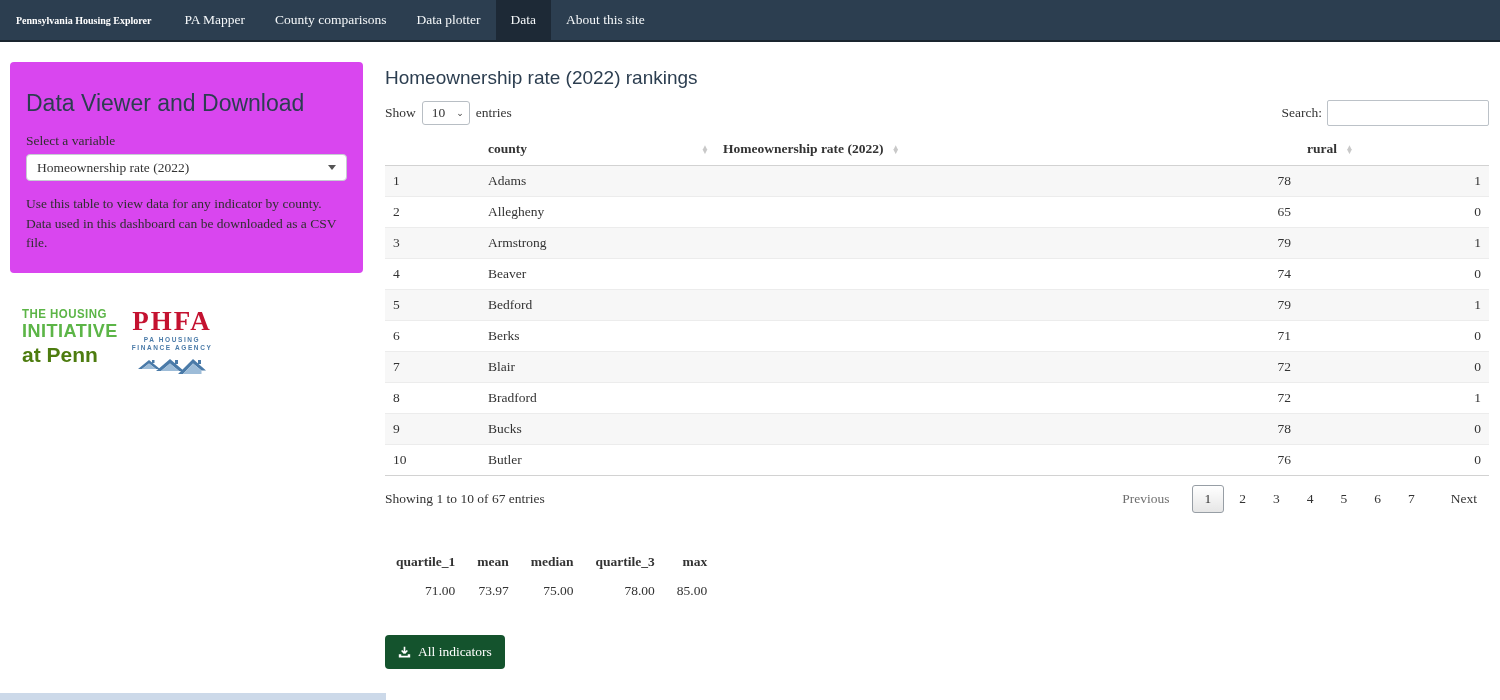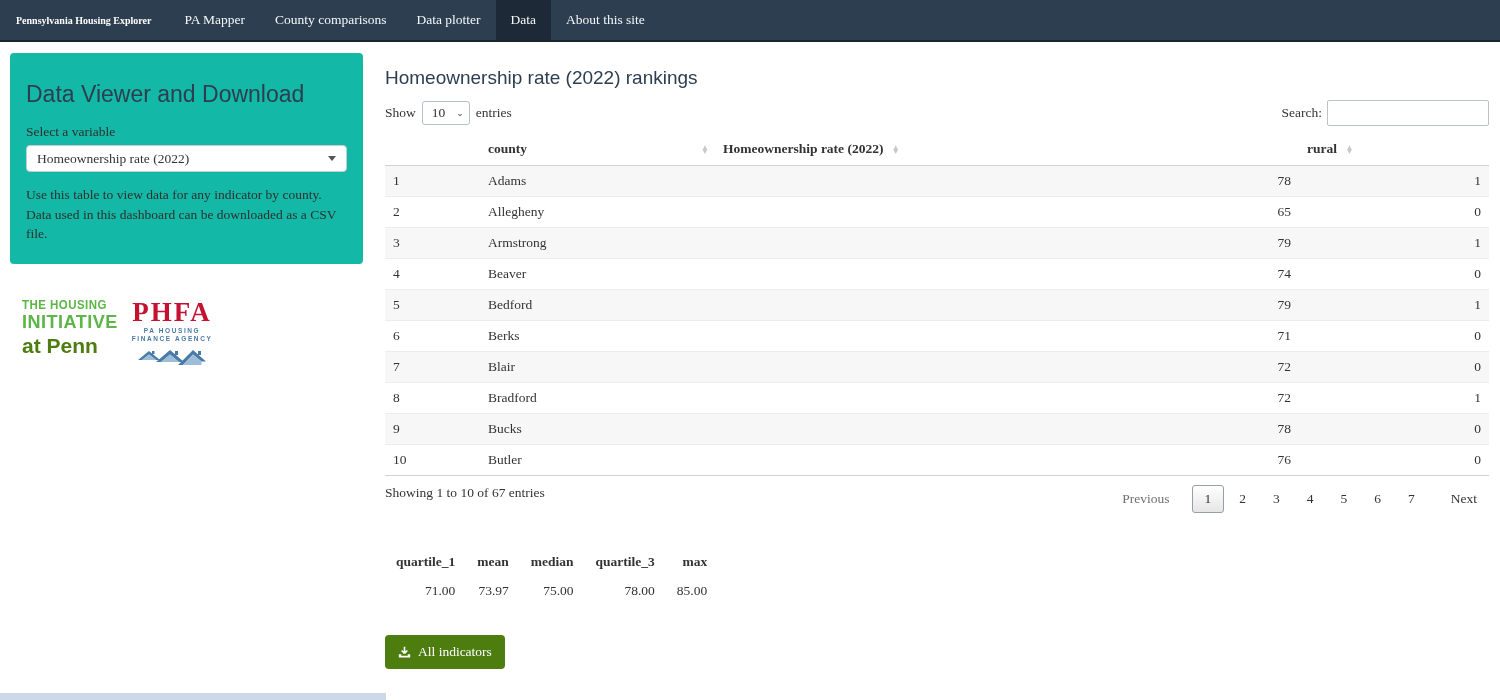--- a/index.html
+++ b/index.html
@@ -25,21 +25,21 @@
   }
   .nav-tab.active { background:#1d2936; }
 
   
   .content { display:flex; }
   .sidebar { width:353px; flex-shrink:0; margin-left:10px; }
   .main { flex:1; margin-left:22px; margin-right:11px; }
 
   
   .well {
-    margin-top:11px; background:#14b8a6; border-radius:4px;
+    margin-top:20px; background:#d946ef; border-radius:4px;
     padding:22px 16px 20px 16px;
   }
   .well h2 {
     font-family:"Liberation Sans", sans-serif; font-weight:500;
     font-size:23px; color:#2c3e50; margin:6px 0 16px 0;
   }
   .ctl-label { display:block; margin-bottom:5px; color:#2f2f2f; }
   .select-box {
     background:#fff; border:1px solid #c6ccd2; border-radius:4px;
     height:27px; display:flex; align-items:center; justify-content:space-between;
@@ -97,39 +97,39 @@
   th.col-value, td.col-value { text-align:right; }
   th.col-rural, td.col-rural { text-align:right; width:190px; }
   .sort-icon { color:#c9c9c9; font-size:8px; display:inline-block; line-height:0.55; vertical-align:middle; margin-left:5px; }
   .sort-icon span { display:block; }
   .sort-abs { position:absolute; right:6px; top:50%; transform:translateY(-50%); margin-left:0; }
   table.data tbody td { padding:7px 8px; border-bottom:1px solid #ececec; }
   table.data tbody tr:nth-child(odd) { background:#f7f7f7; }
   table.data tbody tr:last-child td { border-bottom:1px solid #d2d2d2; }
 
   
-  .table-footer { display:flex; justify-content:space-between; margin-top:9px; }
+  .table-footer { display:flex; justify-content:space-between; align-items:center; margin-top:9px; }
   .pagination { display:flex; align-items:center; }
   .page-btn { padding:5px 12px; margin-left:3px; color:#333; cursor:pointer; }
   .page-btn.prev { color:#6f6f6f; margin-right:7px; }
   .page-btn.next { margin-left:12px; }
   .page-btn.current {
     border:1px solid #979ea5; border-radius:3px;
     background:linear-gradient(#ffffff, #e6e6e6);
   }
 
   
   table.summary { border-collapse:collapse; margin-top:37px; }
   table.summary th { font-weight:bold; text-align:right; padding:4px 11px; font-size:13.5px; }
   table.summary td { text-align:right; padding:9px 11px 4px 11px; }
 
   
   .dl-button {
     margin-top:32px; display:inline-flex; align-items:center; gap:7px;
-    background:#4d7c0f; color:#fff; border:none; border-radius:4px;
+    background:#14532d; color:#fff; border:none; border-radius:4px;
     padding:9px 13px; font-family:"Liberation Serif", serif; font-size:13.5px;
     cursor:pointer;
   }
 
   
   .bottom-bar {
     position:absolute; left:0; bottom:0; width:386px; height:7px;
     background:#ccd9e9;
   }
 </style>

